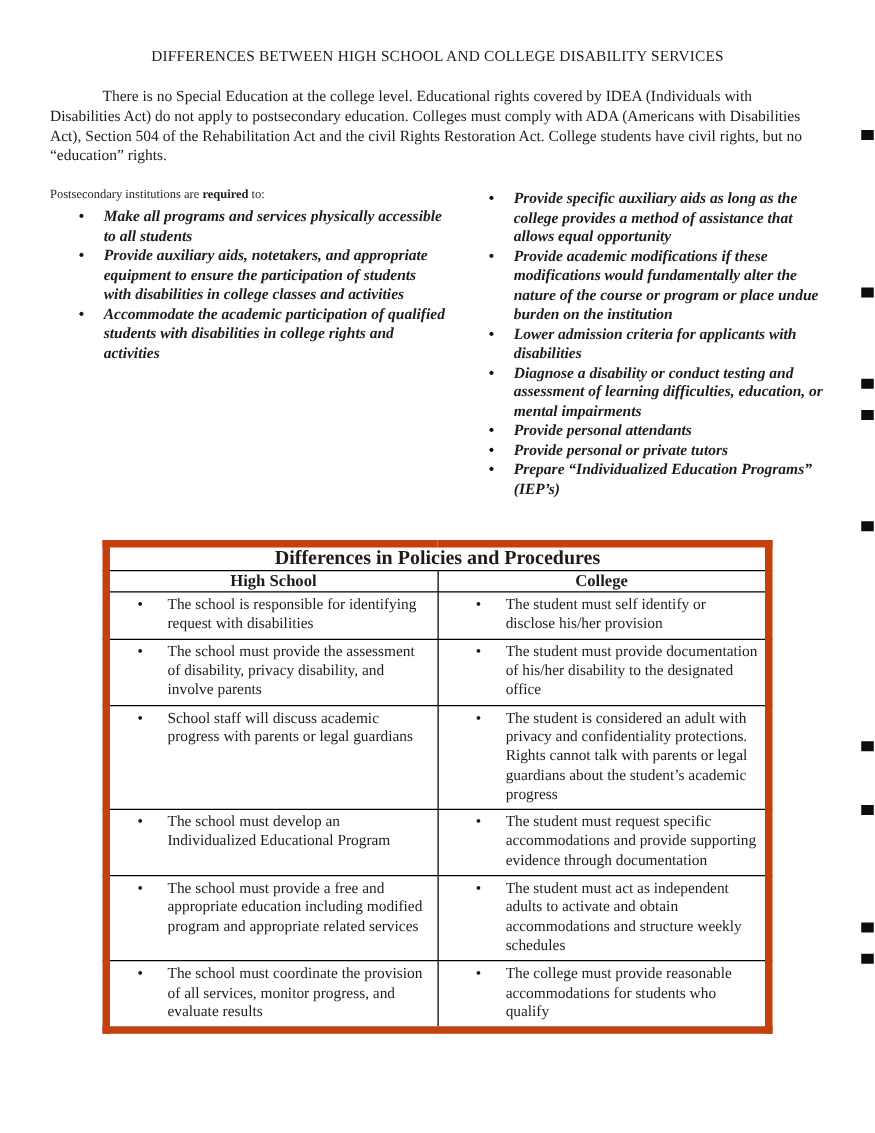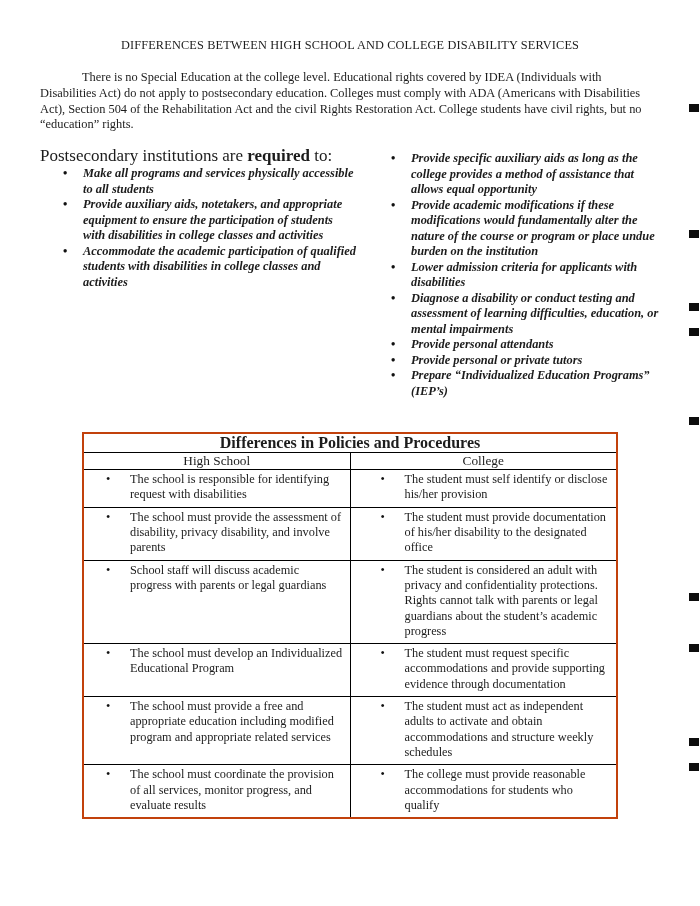--- a/index.html
+++ b/index.html
@@ -23,40 +23,40 @@
   .intro {
     margin-top:17px;
     font-size:12.4px;
     line-height:15.8px;
     text-indent:42px;
   }
 
   .cols { display:flex; margin-top:15px; }
   .col-left  { width:316px; margin-right:12px; flex:none; }
   .col-right { flex:1; min-width:0; }
-  .col-head  { font-size:17px; line-height:15px; }
+  .col-head  { font-size:10px; line-height:15px; }
   .col-head b { font-weight:bold; }
 
   ul.blist { margin:3px 0 0 0; padding:0 0 0 23px; list-style:none; }
   ul.blist li { display:flex; font-size:12.4px; line-height:15.5px; }
   .cols ul.blist li { font-weight:bold; font-style:italic; }
   .blt { flex:none; width:20px; font-style:normal; font-weight:normal; color:#111; }
   .cols .blt { font-weight:bold; }
   .btext { flex:1; min-width:0; }
 
   table.dtable {
     width:536px;
     margin:33px auto 0 auto;
     border-collapse:collapse;
-    border:2px solid #c2410c;
+    border:6px solid #c2410c;
     table-layout:fixed;
   }
   table.dtable td, table.dtable th { border:1.5px solid #000; vertical-align:top; padding:0; }
   .t-title { text-align:center; font-weight:bold; font-size:16px; padding:2px 0 3px 0; }
-  .t-colhead { font-weight:normal; font-size:13.3px; padding:2px 0 3px 0; }
+  .t-colhead { font-weight:bold; font-size:13.3px; padding:2px 0 3px 0; }
   .col-hs { width:49%; }
   .t-cell { display:flex; font-size:12.3px; line-height:15.3px; padding:2px 6px 4px 22px; }
   .t-cell.right { padding-left:30px; }
   .t-cell .blt { width:24px; }
 
   .artifact-layer { position:absolute; left:0; top:0; width:700px; height:906px; pointer-events:none; }
   .mark { position:absolute; left:689px; width:10px; height:8px; background:#0d0d0d; }
 </style>
 </head>
 <body>
@@ -75,21 +75,21 @@
         <li>
             <span class="blt">•</span>
             <span class="btext">Make all programs and services physically accessible to all students</span>
           </li>
         <li>
             <span class="blt">•</span>
             <span class="btext">Provide auxiliary aids, notetakers, and appropriate equipment to ensure the participation of students with disabilities in college classes and activities</span>
           </li>
         <li>
             <span class="blt">•</span>
-            <span class="btext">Accommodate the academic participation of qualified students with disabilities in college classes and activities</span>
+            <span class="btext">Accommodate the academic participation of qualified students with disabilities in college rights and activities</span>
           </li>
       </ul>
     </div>
 
     <div class="col-right">
       <ul class="blist">
         <li>
             <span class="blt">•</span>
             <span class="btext">Provide specific auxiliary aids as long as the college provides a method of assistance that allows equal opportunity</span>
           </li>

